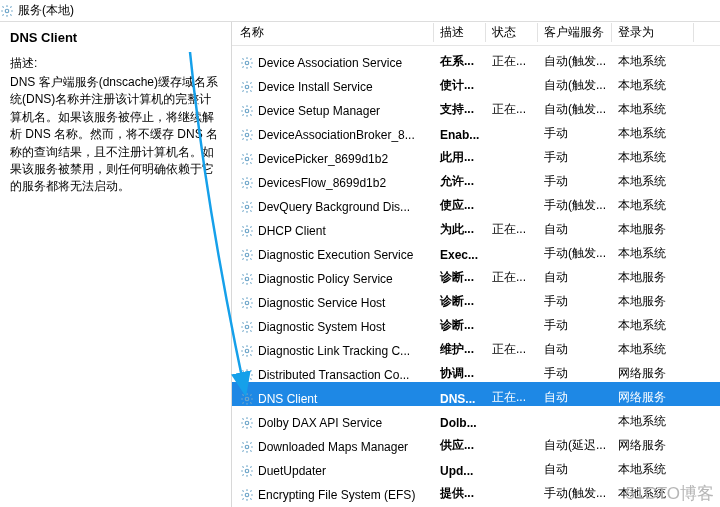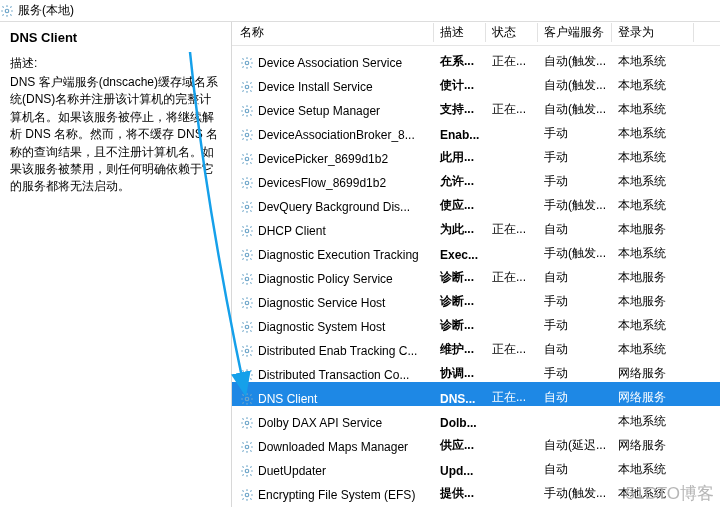--- a/index.html
+++ b/index.html
@@ -269,21 +269,21 @@
           <div class="col col-logon">本地服务</div>
         </div>
         <div class="table-row">
           <div class="col col-name">
             <span class="row-icon">
               <svg class="gear-svg" viewBox="0 0 24 24" fill="none" stroke="#6fa6c9" stroke-width="2">
                 <circle cx="12" cy="12" r="3"></circle>
                 <path d="M12 2v3M12 19v3M4.2 4.2l2.1 2.1M17.7 17.7l2.1 2.1M2 12h3M19 12h3M4.2 19.8l2.1-2.1M17.7 6.3l2.1-2.1"></path>
               </svg>
             </span>
-            <span>Diagnostic Execution Tracking</span>
+            <span>Diagnostic Execution Service</span>
           </div>
           <div class="col col-desc">Exec...</div>
           <div class="col col-status"></div>
           <div class="col col-start">手动(触发...</div>
           <div class="col col-logon">本地系统</div>
         </div>
         <div class="table-row">
           <div class="col col-name">
             <span class="row-icon">
               <svg class="gear-svg" viewBox="0 0 24 24" fill="none" stroke="#6fa6c9" stroke-width="2">
@@ -329,21 +329,21 @@
           <div class="col col-logon">本地系统</div>
         </div>
         <div class="table-row">
           <div class="col col-name">
             <span class="row-icon">
               <svg class="gear-svg" viewBox="0 0 24 24" fill="none" stroke="#6fa6c9" stroke-width="2">
                 <circle cx="12" cy="12" r="3"></circle>
                 <path d="M12 2v3M12 19v3M4.2 4.2l2.1 2.1M17.7 17.7l2.1 2.1M2 12h3M19 12h3M4.2 19.8l2.1-2.1M17.7 6.3l2.1-2.1"></path>
               </svg>
             </span>
-            <span>Distributed Enab Tracking C...</span>
+            <span>Diagnostic Link Tracking C...</span>
           </div>
           <div class="col col-desc">维护...</div>
           <div class="col col-status">正在...</div>
           <div class="col col-start">自动</div>
           <div class="col col-logon">本地系统</div>
         </div>
         <div class="table-row">
           <div class="col col-name">
             <span class="row-icon">
               <svg class="gear-svg" viewBox="0 0 24 24" fill="none" stroke="#6fa6c9" stroke-width="2">

